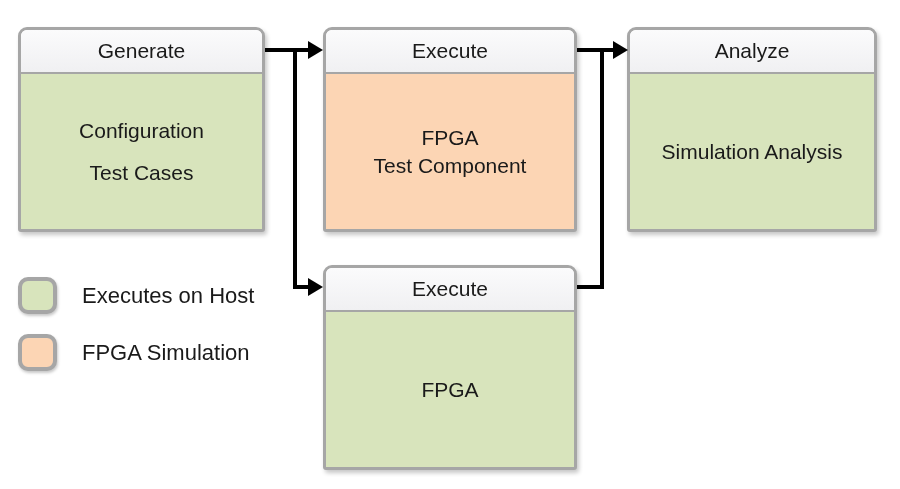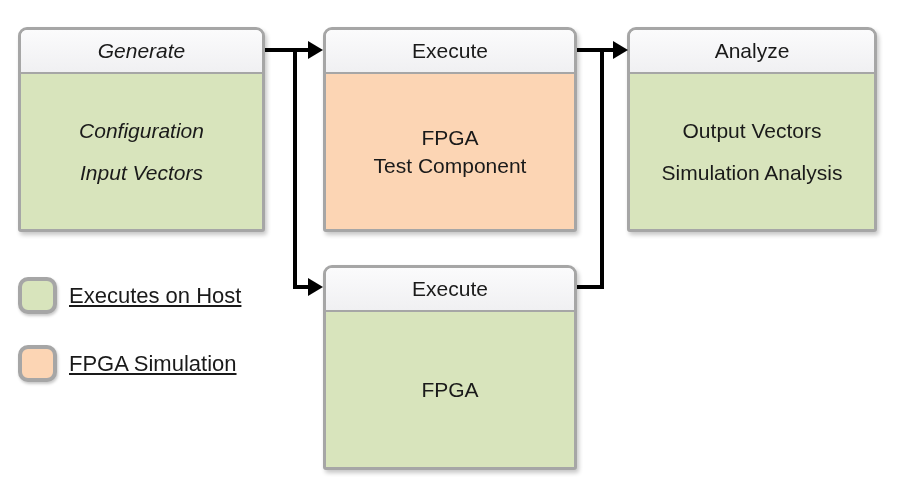--- a/index.html
+++ b/index.html
@@ -35,21 +35,21 @@
   .pbox-body{
     flex:1;
     display:flex;flex-direction:column;align-items:center;justify-content:center;
     font-size:21px;text-align:center;
   }
   .pbox-body .line{line-height:28px;}
   .pbox--list .pbox-body .line{line-height:42px;}
   .body--green{background:var(--hostGreen);}
   .body--orange{background:var(--fpgaOrange);}
 
-  #box-generate{left:18px;top:27px;width:247px;height:205px;font-style:italic;}
+  #box-generate{left:18px;top:27px;width:247px;height:205px;}
   #box-execute-top{left:323px;top:27px;width:254px;height:205px;}
   #box-analyze{left:627px;top:27px;width:250px;height:205px;}
   #box-execute-bottom{left:323px;top:265px;width:254px;height:205px;}
 
   
   .cline{position:absolute;background:var(--arrowBlack);}
   .ahead{
     position:absolute;width:0;height:0;
     border-top:9px solid transparent;
     border-bottom:9px solid transparent;
@@ -61,57 +61,56 @@
   #line-branch-right{left:293px;top:285px;width:17px;height:4px;}
   #head-exec-bottom{left:308px;top:278px;}
   #line-exec-analyze{left:577px;top:48px;width:37px;height:4px;}
   #head-analyze{left:613px;top:41px;}
   #line-merge-up{left:600px;top:48px;width:4px;height:241px;}
   #line-exec-bottom-out{left:577px;top:285px;width:27px;height:4px;}
 
   
   .legend-row{position:absolute;display:flex;align-items:center;}
   #legend-host{left:18px;top:277px;}
-  #legend-fpga{left:18px;top:345px;}
+  #legend-fpga{left:18px;top:334px;}
   .swatch{
     width:39px;height:37px;
     border:4px solid var(--boxBorder);
     border-radius:10px;
     box-shadow:1px 2px 3px rgba(0,0,0,0.22);
     flex:0 0 39px;
   }
   .swatch--green{background:var(--hostGreen);}
   .swatch--orange{background:var(--fpgaOrange);}
-  .legend-label{margin-left:12px;font-size:22px;white-space:nowrap;text-decoration:underline;}
+  .legend-label{margin-left:25px;font-size:22px;white-space:nowrap;}
 </style>
 </head>
 <body>
 
 <div class="canvas">
 
   <div class="pbox pbox--list" id="box-generate">
     <div class="pbox-header">Generate</div>
     <div class="pbox-body body--green">
       <div class="line">Configuration</div>
-      <div class="line">Input Vectors</div>
+      <div class="line">Test Cases</div>
     </div>
   </div>
 
   <div class="pbox" id="box-execute-top">
     <div class="pbox-header">Execute</div>
     <div class="pbox-body body--orange">
       <div class="line">FPGA</div>
       <div class="line">Test Component</div>
     </div>
   </div>
 
   <div class="pbox pbox--list" id="box-analyze">
     <div class="pbox-header">Analyze</div>
     <div class="pbox-body body--green">
-      <div class="line">Output Vectors</div>
       <div class="line">Simulation Analysis</div>
     </div>
   </div>
 
   <div class="pbox" id="box-execute-bottom">
     <div class="pbox-header">Execute</div>
     <div class="pbox-body body--green">
       <div class="line">FPGA</div>
     </div>
   </div>

